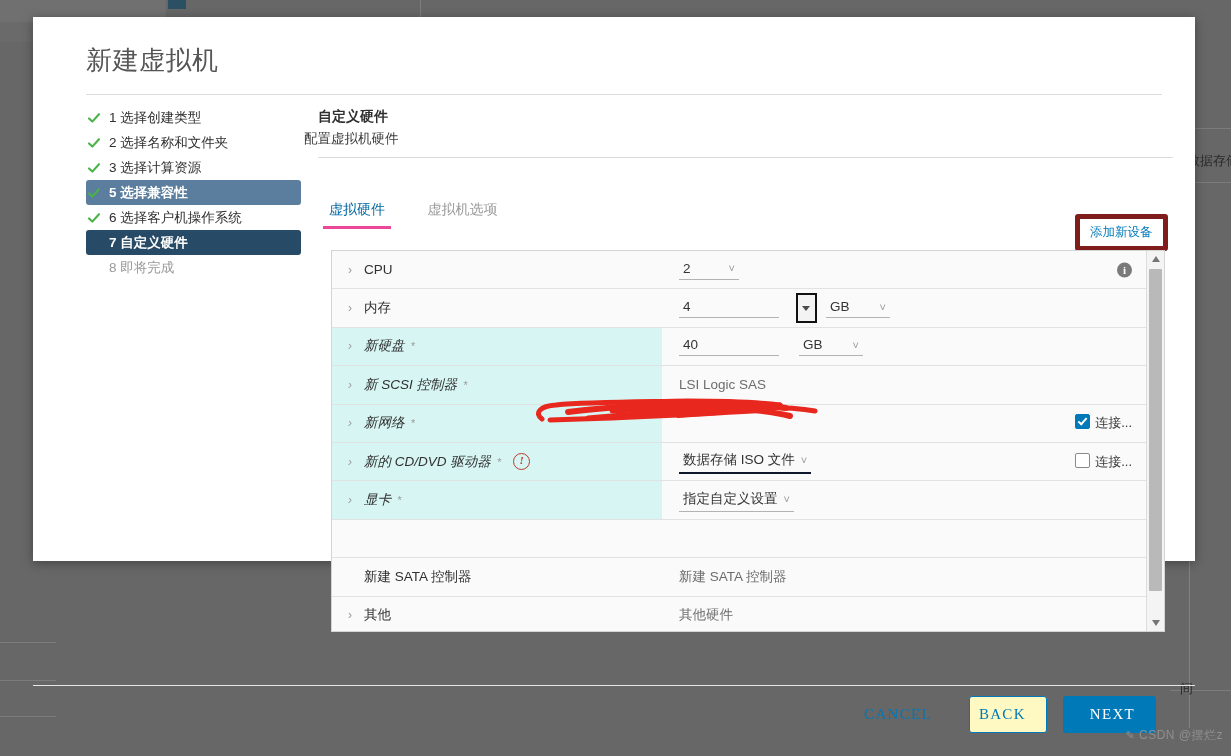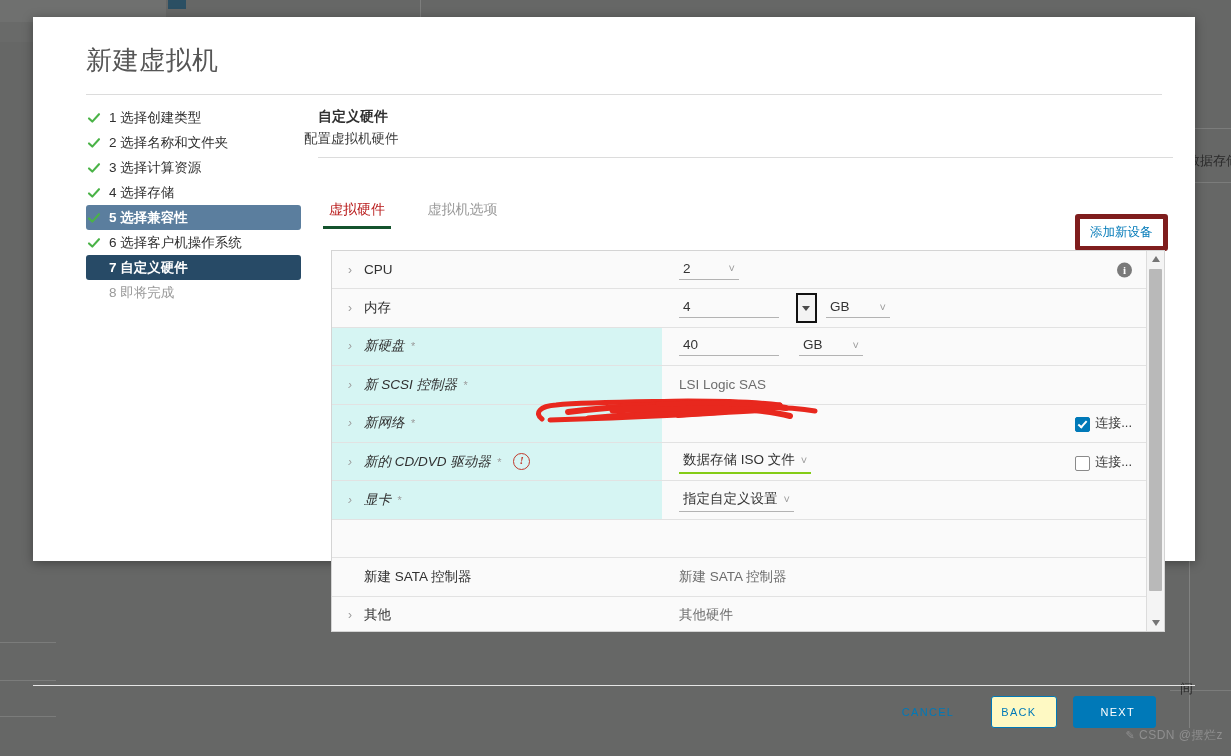--- a/index.html
+++ b/index.html
@@ -57,21 +57,21 @@
   .step.todo { color:#999; }
   .step.active .lbl, .step.hover .lbl { font-weight:bold; }
 
   
   .pane-title { position:absolute; left:285px; top:91px; font-size:14px; font-weight:bold; color:#2f2f2f;}
   .pane-sub   { position:absolute; left:271px; top:113px; font-size:13.5px; color:#3b3b3b;}
   .pane-rule  { position:absolute; left:285px; top:140px; width:855px; height:1px; background:#dcdcdc;}
 
   .tabs { position:absolute; left:290px; top:158px; height:30px;}
   .tab { display:inline-block; font-size:14px; color:#9a9a9a; padding:0 6px 7px 6px; margin-right:26px; cursor:pointer;}
-  .tab.sel { color:#b91c1c; border-bottom:3px solid #14532d;margin-top:26px;}
+  .tab.sel { color:#0369a1; border-bottom:3px solid #ec4899;margin-top:26px;}
 
   .add-dev-btn {
     position:absolute; left:1042px; top:197px;
     border:5px solid #7f1d1d; color:#0079b8; background:#fff;
     font-size:12.5px; padding:5px 10px; border-radius:3px; cursor:pointer;
   }
 
   
   .hw {
     position:absolute; left:298px; top:233px;
@@ -100,21 +100,21 @@
   .hw-val { flex:1; height:100%; display:flex; align-items:center; padding-left:17px; box-sizing:border-box; position:relative;}
   .plaintext { font-size:13.5px; color:#6d6d6d; }
 
   .sel-underline {
     display:inline-flex; align-items:center; gap:6px;
     border-bottom:1px solid #b3b3b3; padding:1px 4px 3px 4px;
     font-size:13.5px; color:#333; cursor:pointer; min-width:30px;
   }
   .sel-underline.num { min-width:52px; justify-content:flex-start;}
   .sel-underline .chev { color:#9a9a9a; font-size:11px; margin-left:auto;}
-  .sel-underline.teal { border-bottom:2px solid #84cc16; }
+  .sel-underline.teal { border-bottom:2px solid #0f172a; }
   .numfield {
     display:inline-block; border-bottom:1px solid #b3b3b3;
     font-size:13.5px; color:#333; padding:1px 4px 3px 4px; cursor:text;
   }
   .numfield.w { width:92px; }
   .mem-stepper {
     display:inline-block; width:17px; height:26px; border:2px solid #111;
     background:#f3f3f3; position:relative; cursor:pointer; vertical-align:middle;
   }
   .mem-stepper:after {
@@ -123,21 +123,21 @@
     border-top:5px solid #4a4a4a;
   }
   .info-i {
     position:absolute; right:15px; top:50%; transform:translateY(-50%);
     width:15px; height:15px; border-radius:50%; background:#7a7a7a; color:#fff;
     font-size:11px; font-weight:bold; text-align:center; line-height:15px; font-family:"Liberation Serif", serif;
     cursor:pointer;
   }
   .conn {
     position:absolute; right:15px; top:50%; transform:translateY(-50%);
-    display:flex; align-items:flex-end; gap:5px; font-size:13px; color:#3a3a3a;
+    display:flex; align-items:flex-start; gap:5px; font-size:13px; color:#3a3a3a;
   }
   .cbox { width:13px; height:13px; border:1px solid #8a8a8a; border-radius:2px; background:#fff; display:inline-block; position:relative; cursor:pointer;}
   .cbox.on { background:#0079b8; border-color:#0079b8; }
   .cbox.on:after{
     content:""; position:absolute; left:4px; top:1px; width:3px; height:7px;
     border:solid #fff; border-width:0 2px 2px 0; transform:rotate(42deg);
   }
   .warn-icon {
     width:15px; height:15px; border:1.6px solid #c0392b; border-radius:50%;
     color:#c0392b; font-size:11px; font-weight:bold; text-align:center; line-height:13px;
@@ -150,22 +150,22 @@
   .sbtn i { border-left:4px solid transparent; border-right:4px solid transparent; }
   .sbtn.up i { border-bottom:6px solid #757575; }
   .sbtn.dn i { border-top:6px solid #757575; }
   .sthumb { position:absolute; left:2px; top:18px; width:13px; height:322px; background:#b9b9b9; border-radius:1px; cursor:pointer;}
 
   .compat { position:absolute; right:32px; top:625px; font-size:13px; color:#5e5e5e;}
 
   .footer-rule { position:absolute; left:0; top:668px; width:1162px; height:1px; background:#e6e6e6;}
   .btn-row { position:absolute; right:39px; top:679px; display:flex; align-items:center; gap:16px;}
   .btn {
-    font-size:11px; letter-spacing:1.3px; cursor:pointer; border-radius:3px;
-    padding:9px 20px; border:1px solid transparent;
+    font-size:15px; letter-spacing:1.3px; cursor:pointer; border-radius:3px;
+    padding:9px 20px; border:1px solid transparent;font-family:Liberation Serif, serif;
   }
   .btn.link { color:#0079b8; background:transparent; }
   .btn.ghost { color:#0079b8; background:#fef9c3; border-color:#0079b8;padding-left:9px; }
   .btn.primary { color:#fff; background:#0079b8; border-color:#0079b8;padding-left:26px; }
 
   .scribble { position:absolute; left:528px; top:388px; width:300px; height:50px; pointer-events:none;}
   .wm { position:absolute; right:8px; bottom:12px; font-size:12px; color:#8f8f8f; letter-spacing:.5px;}
   .wm .pen { font-size:11px; }
 </style>
 </head>
@@ -221,28 +221,20 @@
 
       <div class="step">
         <span class="chk">
           <svg width="14" height="14" viewBox="0 0 14 14">
               <path d="M2 7.4 L5.3 10.6 L12 3.2" stroke="#4ab347" stroke-width="2.1" fill="none" stroke-linecap="round" stroke-linejoin="round"></path>
             </svg>
         </span>
         <span class="lbl">3 选择计算资源</span>
       </div>
 
-      <div class="step">
-        <span class="chk">
-          <svg width="14" height="14" viewBox="0 0 14 14">
-              <path d="M2 7.4 L5.3 10.6 L12 3.2" stroke="#4ab347" stroke-width="2.1" fill="none" stroke-linecap="round" stroke-linejoin="round"></path>
-            </svg>
-        </span>
-        <span class="lbl">4 选择存储</span>
-      </div>
 
       <div class="step hover">
         <span class="chk">
           <svg width="14" height="14" viewBox="0 0 14 14">
               <path d="M2 7.4 L5.3 10.6 L12 3.2" stroke="#4ab347" stroke-width="2.1" fill="none" stroke-linecap="round" stroke-linejoin="round"></path>
             </svg>
         </span>
         <span class="lbl">5 选择兼容性</span>
       </div>
 

